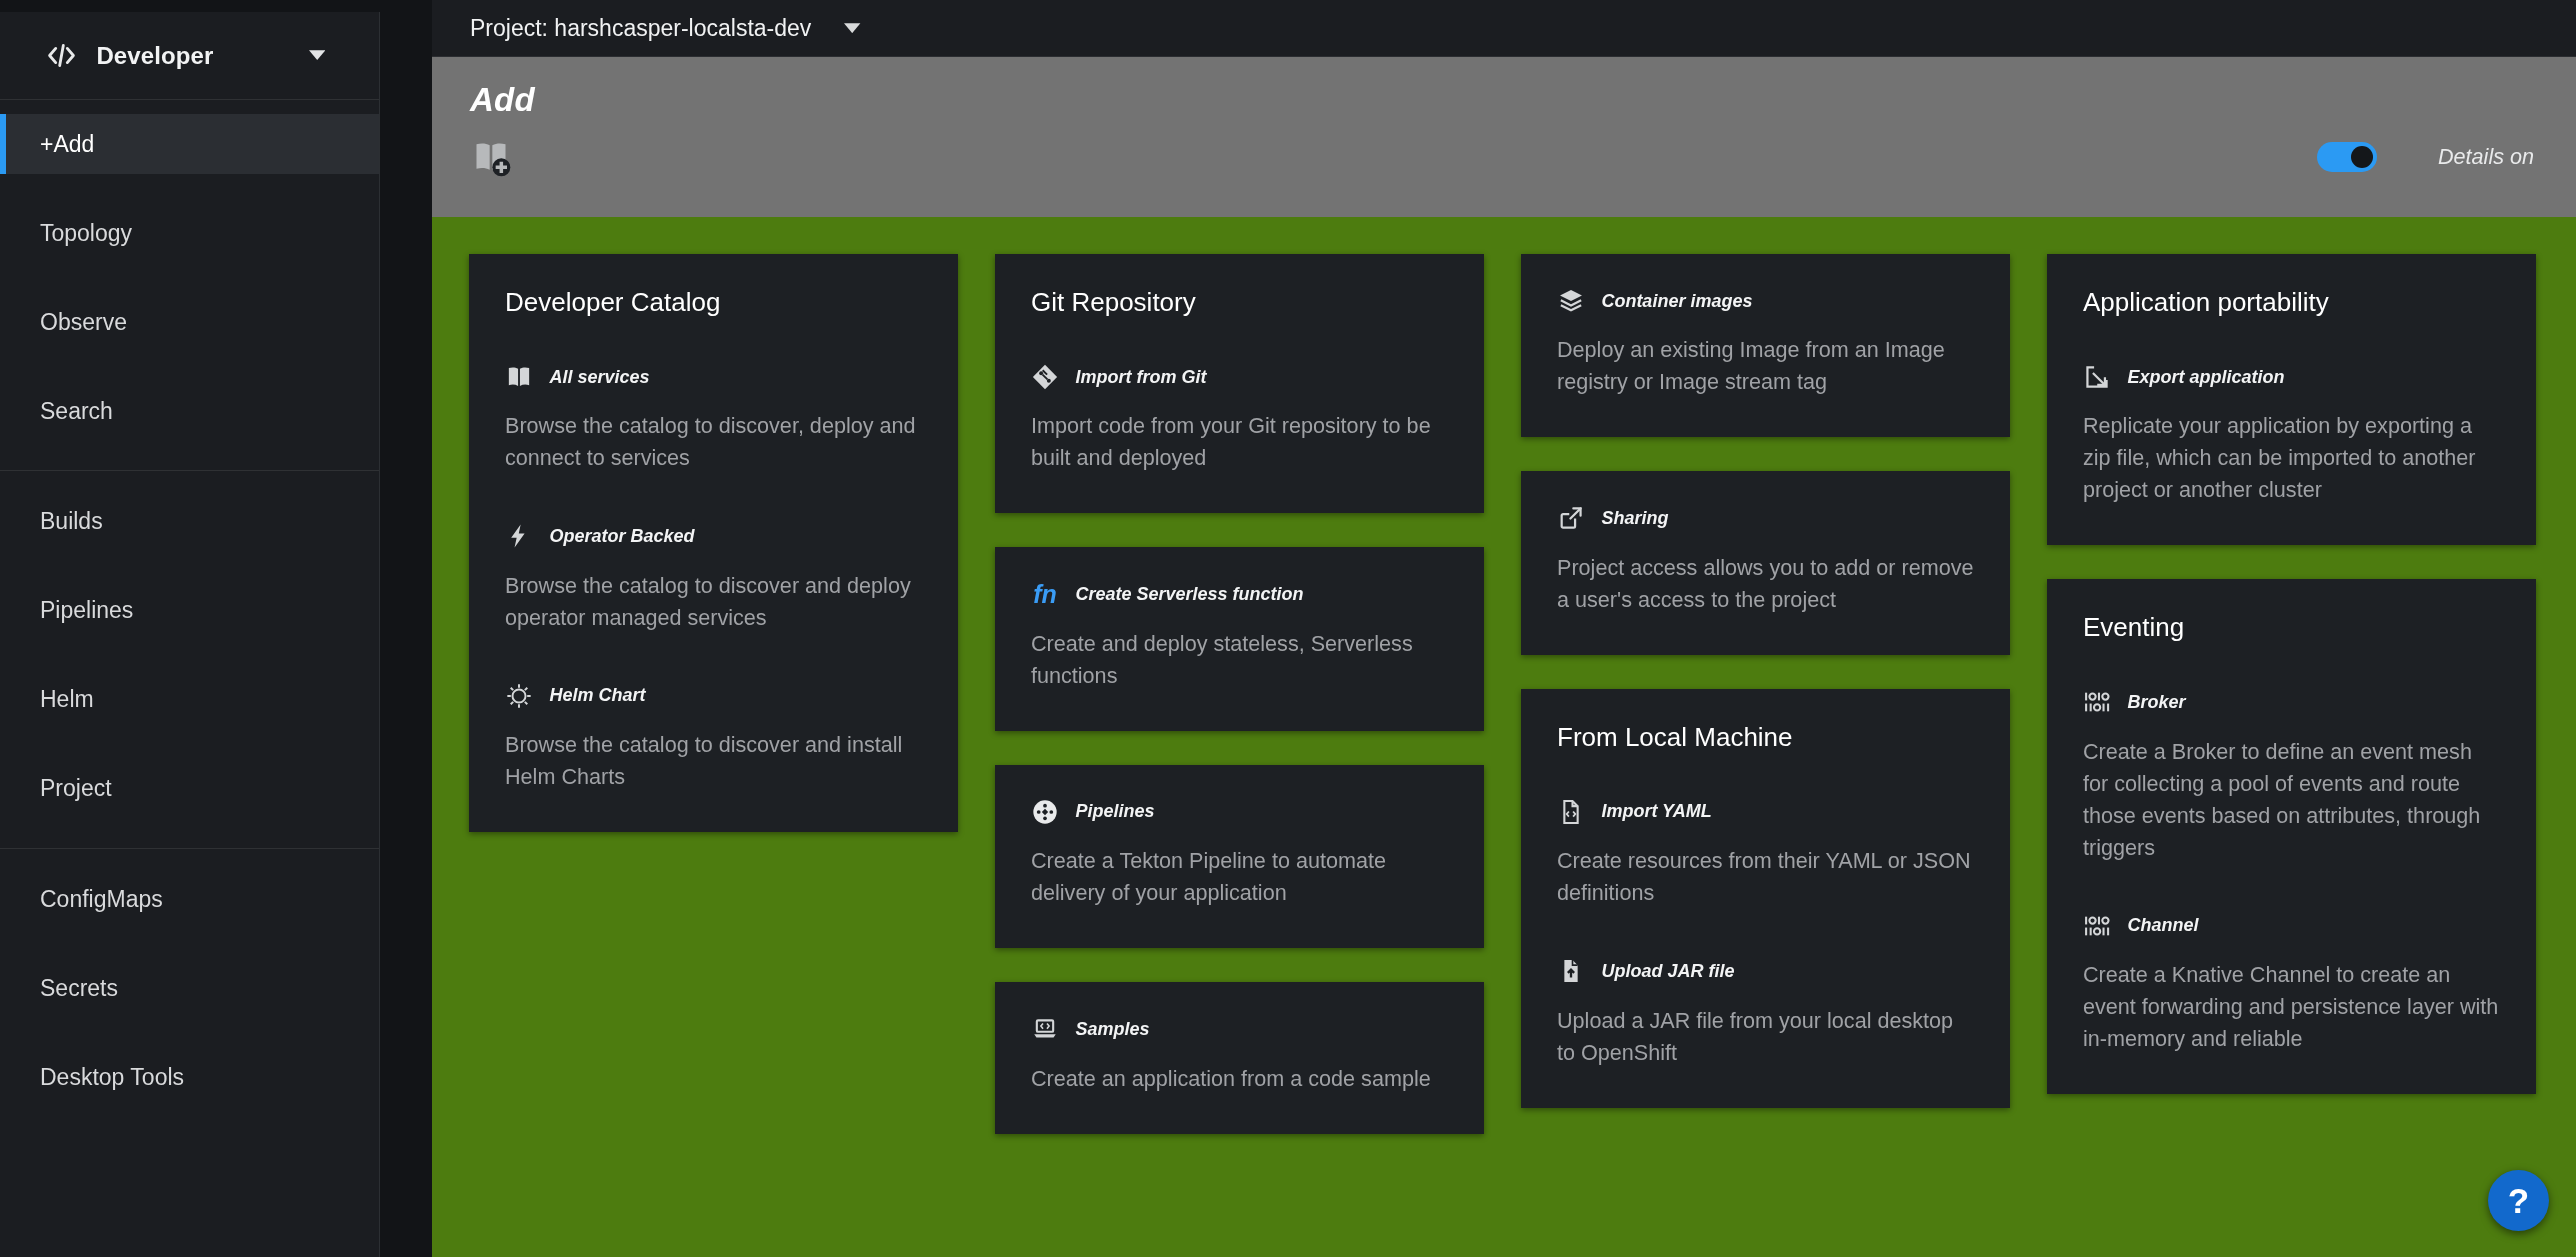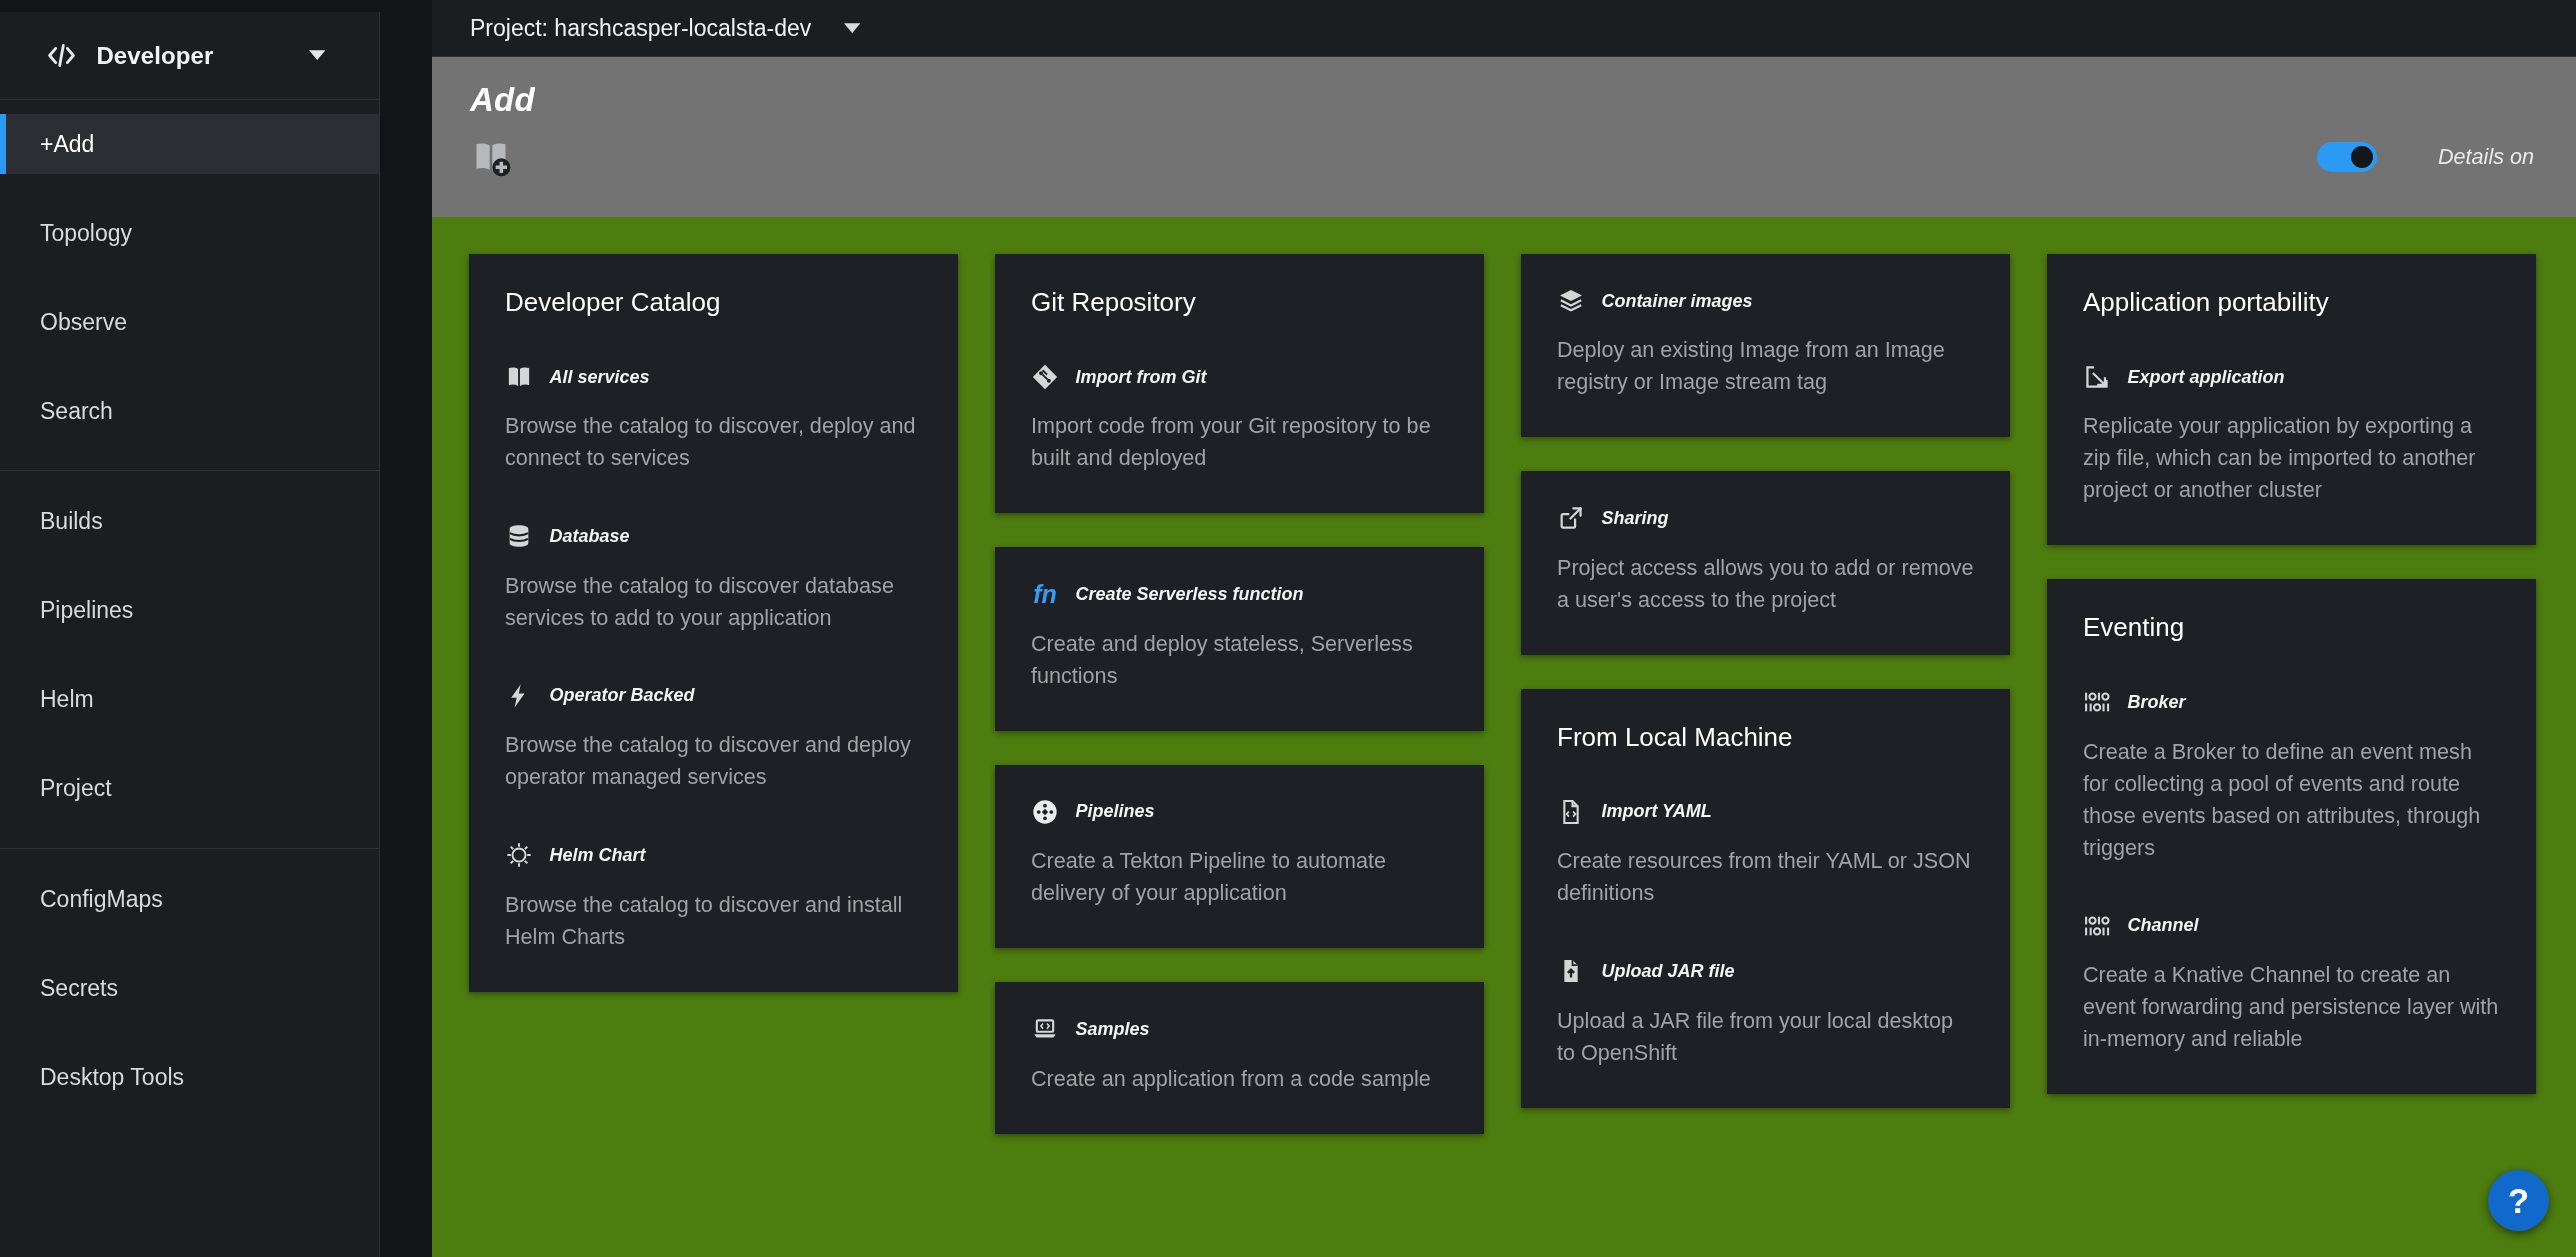--- a/index.html
+++ b/index.html
@@ -166,32 +166,20 @@
                 </svg>
               </span>
               <span class="item-label">All services</span>
             </div>
             <div class="item-desc">Browse the catalog to discover, deploy and connect to services</div>
           </div>
           <div class="card-item">
             <div class="item-head">
               <span class="item-icon">
                 <svg viewBox="0 0 24 24">
-                  <path d="M12 2.8c-4.5 0-8 1.3-8 3v12.4c0 1.7 3.5 3 8 3s8-1.3 8-3V5.8c0-1.7-3.5-3-8-3z" fill="currentColor"></path>
-                  <path d="M4.3 9.6c1.8 1.2 4.5 1.9 7.7 1.9s5.9-.7 7.7-1.9M4.3 14.4c1.8 1.2 4.5 1.9 7.7 1.9s5.9-.7 7.7-1.9" stroke="#1d2024" stroke-width="1.8" fill="none"></path>
-                </svg>
-              </span>
-              <span class="item-label">Database</span>
-            </div>
-            <div class="item-desc">Browse the catalog to discover database services to add to your application</div>
-          </div>
-          <div class="card-item">
-            <div class="item-head">
-              <span class="item-icon">
-                <svg viewBox="0 0 24 24">
                   <path d="M13.4 2.2 5.3 13.4h4.7L8.2 21.8l8.6-12h-5l1.6-7.6z" fill="currentColor"></path>
                 </svg>
               </span>
               <span class="item-label">Operator Backed</span>
             </div>
             <div class="item-desc">Browse the catalog to discover and deploy operator managed services</div>
           </div>
           <div class="card-item">
             <div class="item-head">
               <span class="item-icon">

